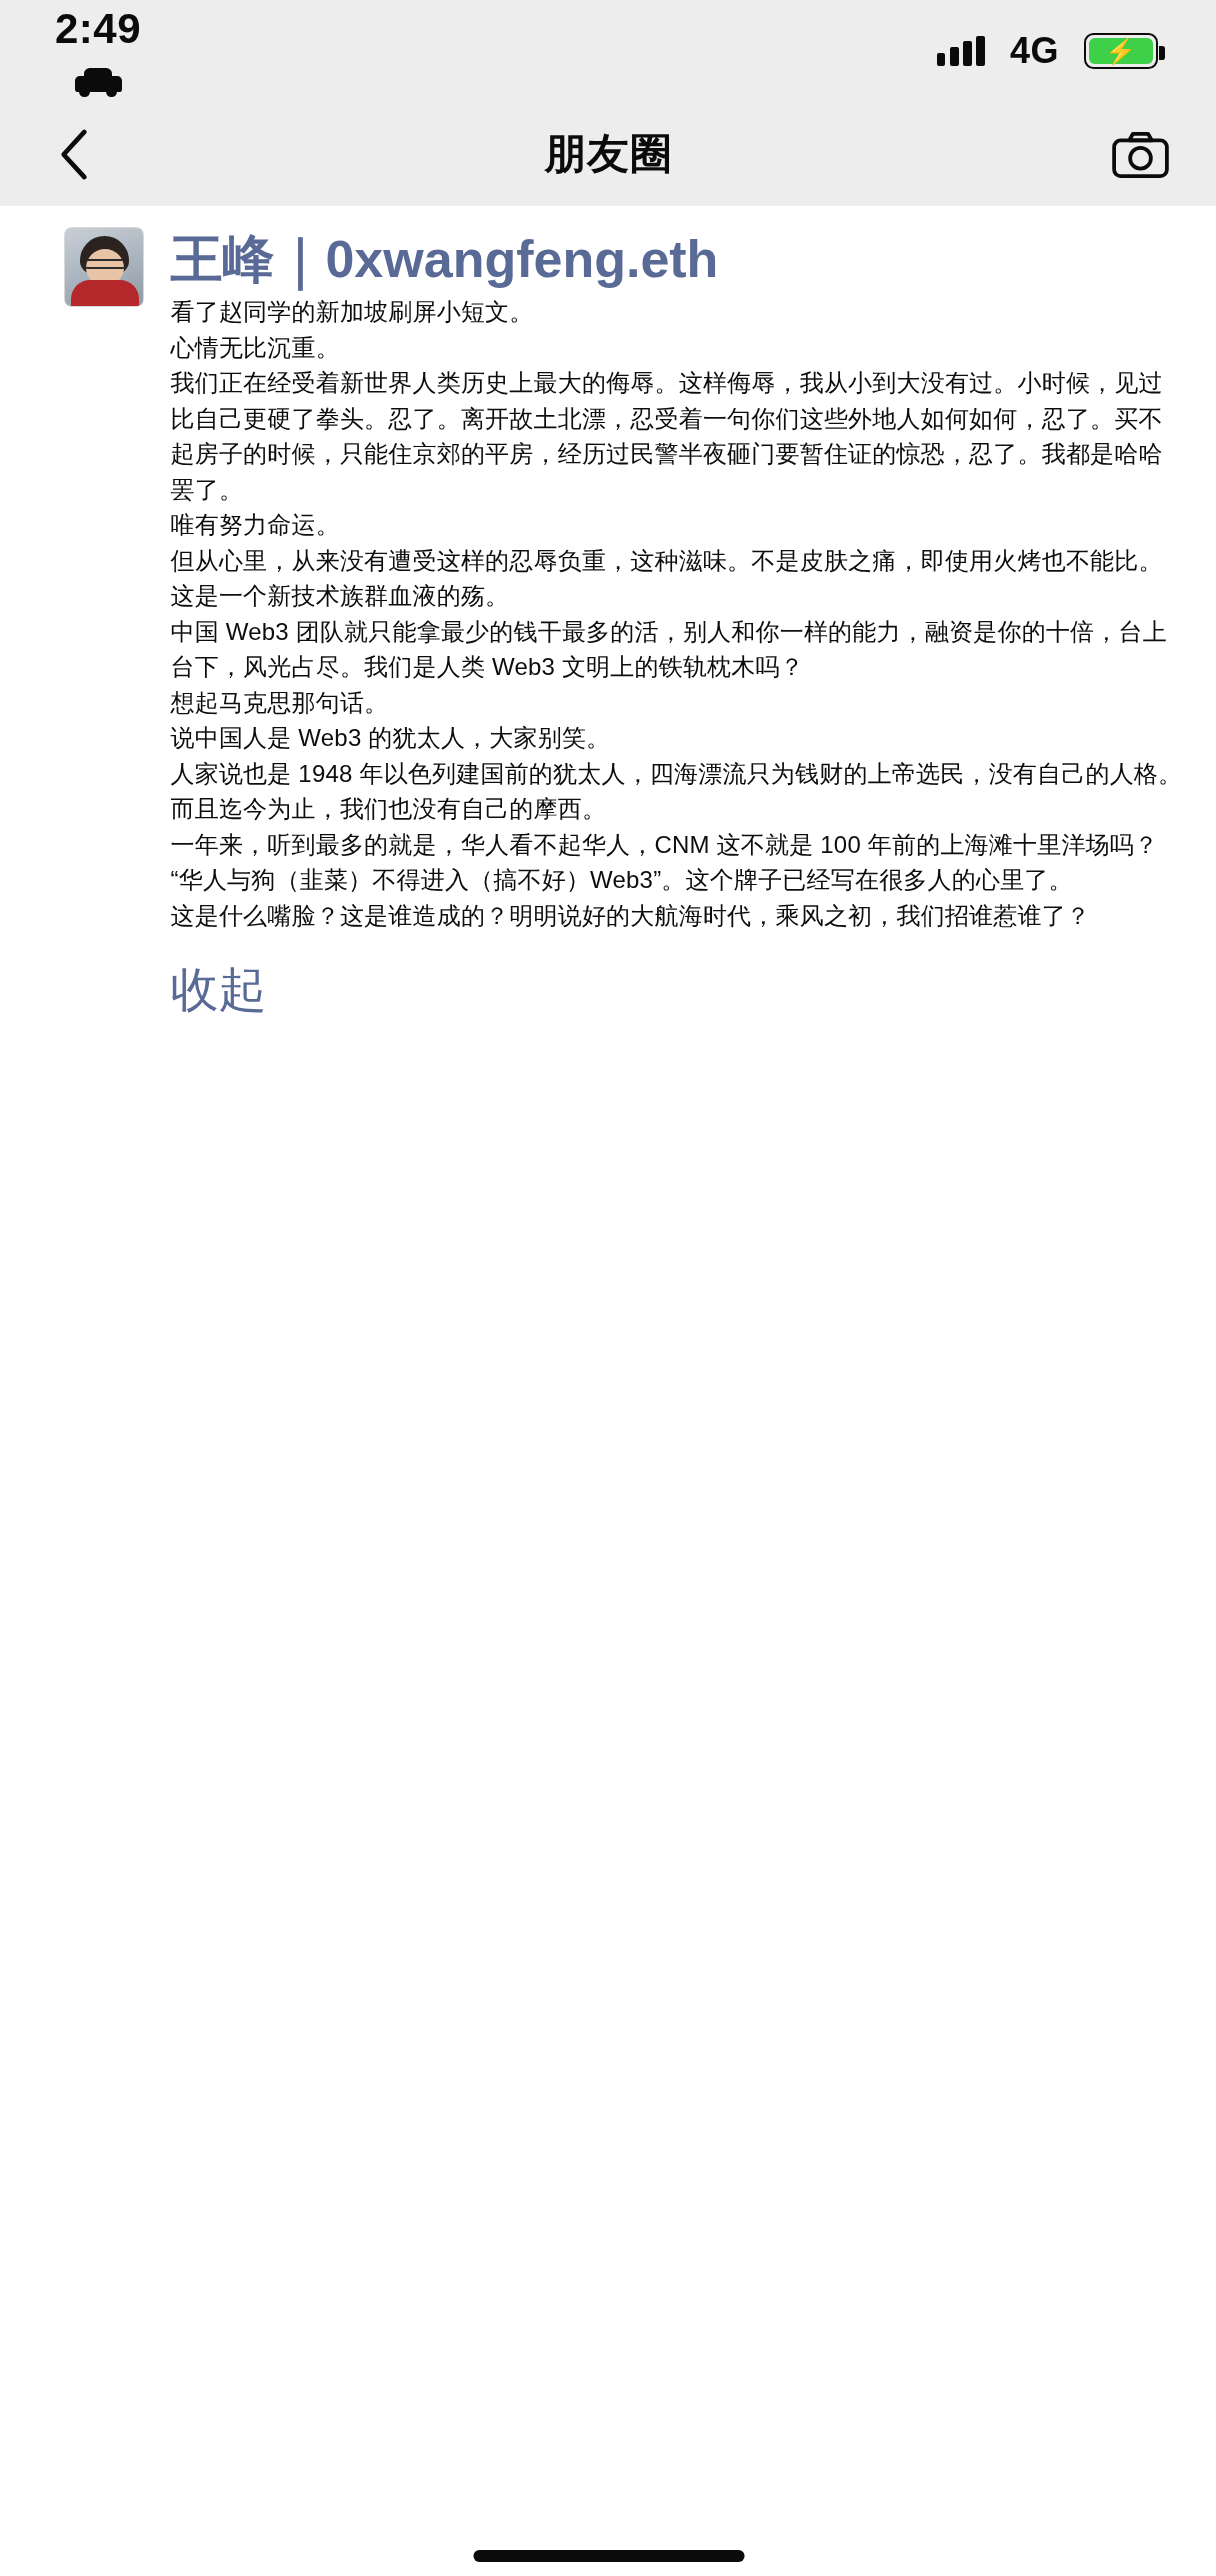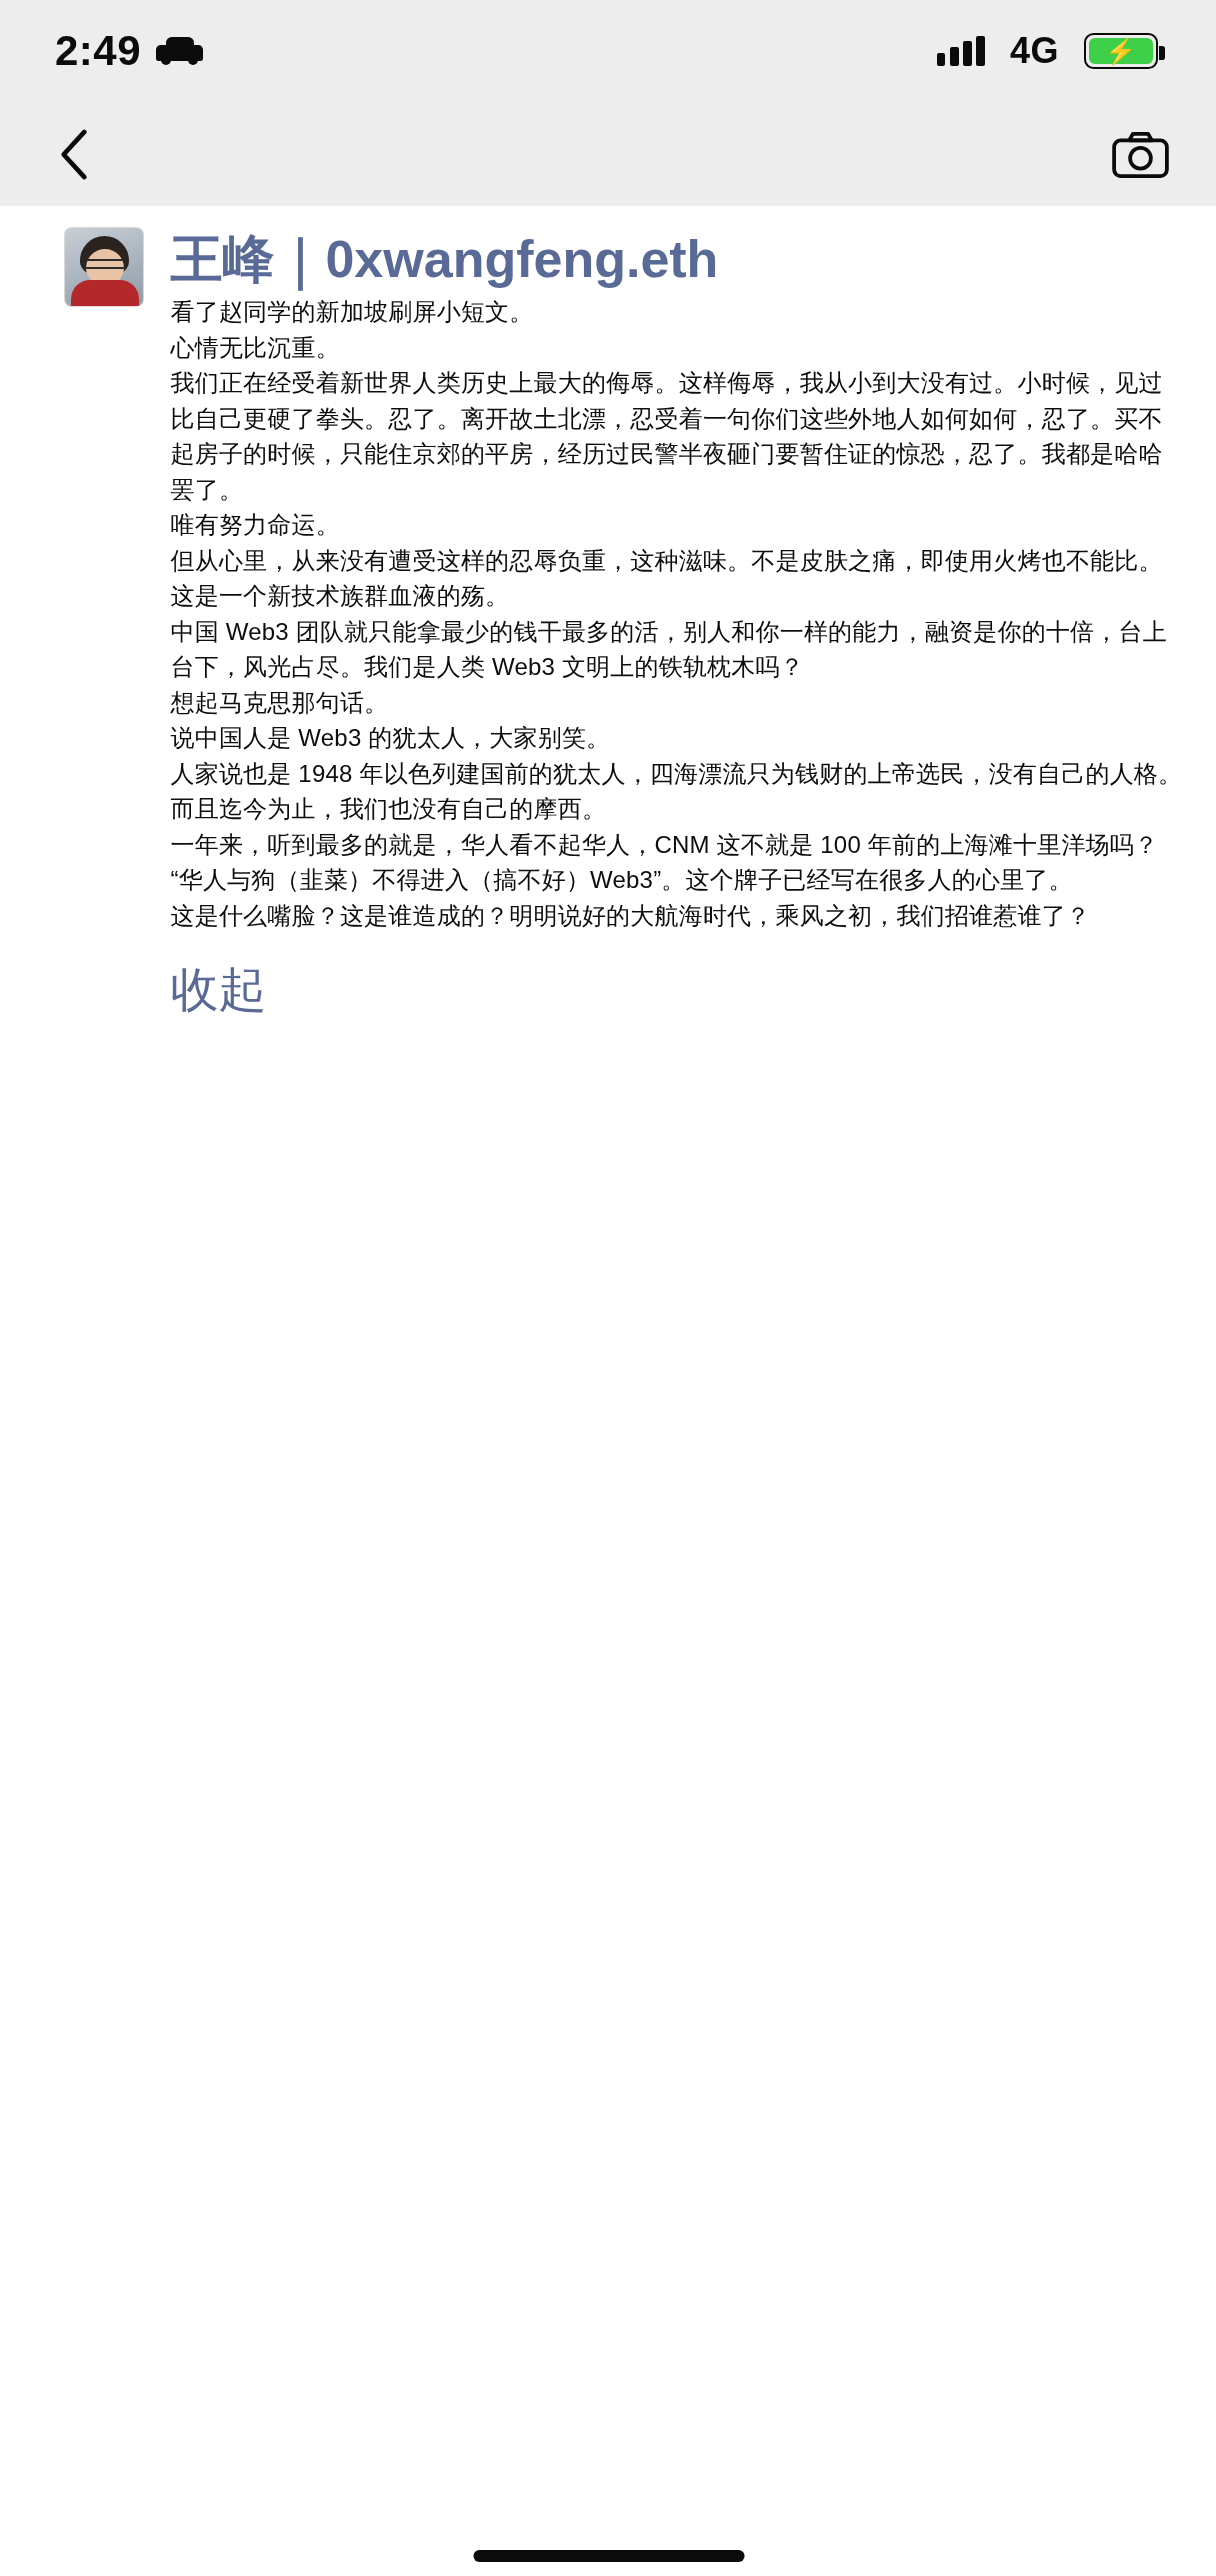--- a/index.html
+++ b/index.html
@@ -18,20 +18,21 @@
     display: flex;
     align-items: center;
     justify-content: space-between;
     padding: 0 59px 0 55px;
     position: relative;
   }
   .status-left {
     display: flex;
     align-items: center;
     gap: 15px;
+    flex-direction: column;
   }
   .status-time {
     font-size: 42px;
     font-weight: 600;
     color: #0b0b0b;
     letter-spacing: 0.5px;
   }
   .car-icon {
     width: 47px;
     height: 28.4px;
@@ -284,20 +285,21 @@
     </span>
   </div>
 </div>
 
 <div class="nav-bar">
   <div class="back-btn">
     <svg width="32" height="53" viewBox="0 0 34 56" aria-hidden="true">
       <polyline points="28,4 6,28 28,52" fill="none" stroke="#0b0b0b" stroke-width="5" stroke-linecap="round" stroke-linejoin="round"></polyline>
     </svg>
   </div>
+  <div class="nav-title">朋友圈</div>
   <div class="camera-btn">
     <svg width="59" height="49" viewBox="0 0 62 52" aria-hidden="true">
       <rect x="3" y="11" width="56" height="38" rx="7" ry="7" fill="none" stroke="#0b0b0b" stroke-width="4"></rect>
       <path d="M19 11 L23 4 L39 4 L43 11 Z" fill="none" stroke="#0b0b0b" stroke-width="4" stroke-linejoin="round"></path>
       <circle cx="31" cy="30" r="11" fill="none" stroke="#0b0b0b" stroke-width="4"></circle>
     </svg>
   </div>
 </div>
 
 <div class="feed">

